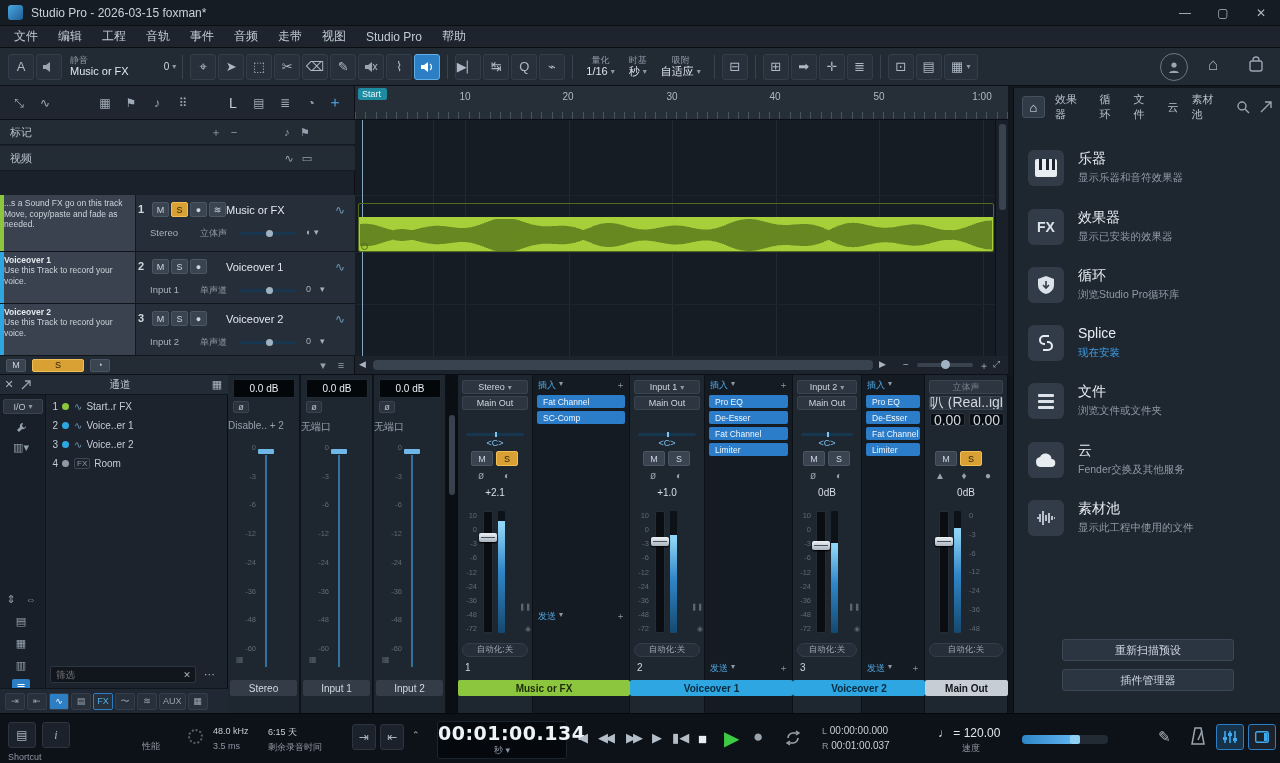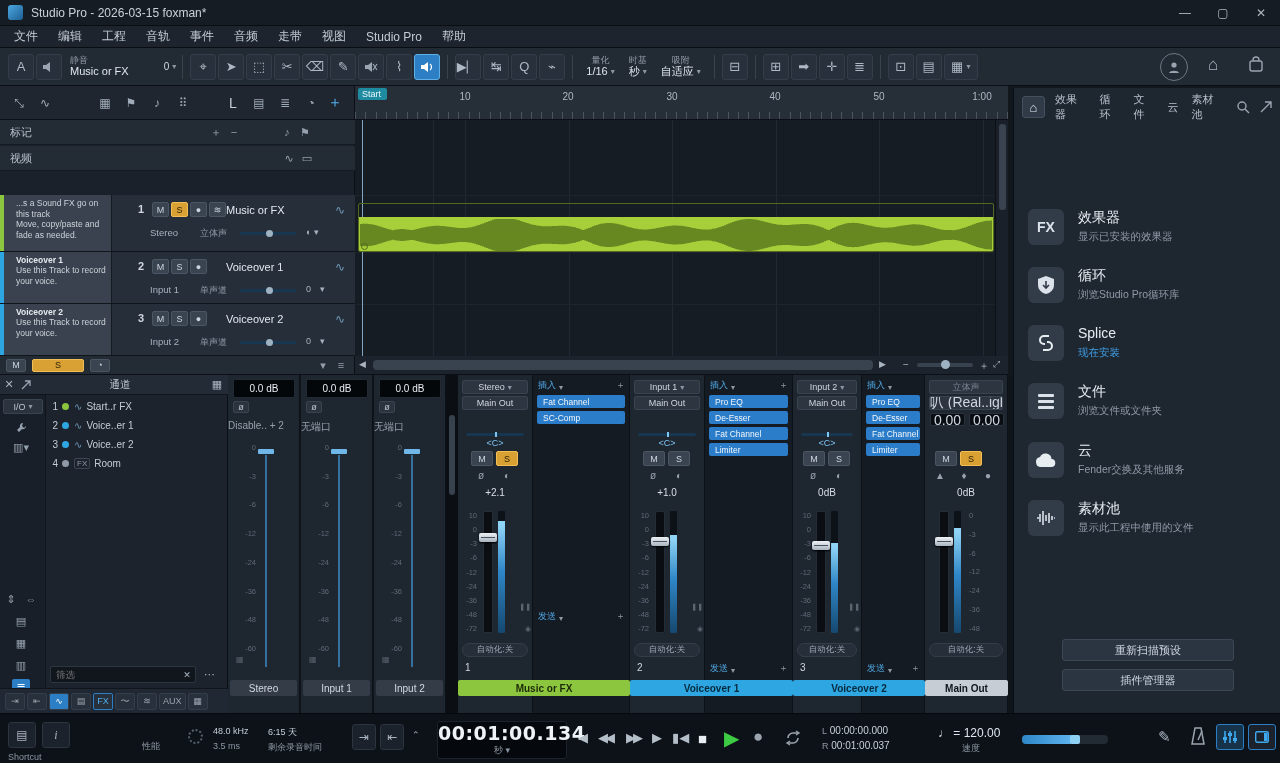--- a/index.html
+++ b/index.html
@@ -32,21 +32,21 @@
 .ruler{left:355px;top:86px;width:653px;height:34px;background:#262e38;border-bottom:1px solid #0c1016}
 .ruler-ticks{position:absolute;left:0;bottom:0;width:100%;height:7px;background:repeating-linear-gradient(to right,#48545f 0 1px,transparent 1px 10.35px)}
 .ruler-num{position:absolute;top:5px;width:34px;text-align:center;font-size:10px;color:#aeb8c4}
 .startflag{position:absolute;left:3px;top:2px;background:#1f8ba0;color:#eaf6f9;font-size:9px;padding:1px 6px 1px 4px;border-radius:2px}
 
 .trackpanel{left:0;top:120px;width:355px;height:236px;background:#1b212a;border-right:1px solid #0c1016}
 .prow{position:absolute;left:0;width:355px;height:25px;background:#232b35;border-bottom:1px solid #141a21;display:flex;align-items:center}
 .prow .plab{font-size:11px;color:#b7c1cc;margin-left:10px}
 .smico{width:18px;height:16px;display:flex;align-items:center;justify-content:center;color:#94a0ad;font-size:11px}
 .track{position:absolute;left:0;width:355px;background:#262e39;border-bottom:1px solid #10151b}
-.tnote{position:absolute;left:0;top:0;bottom:0;width:112px;background:#39424e;border-right:1px solid #141a21;padding:3px 4px 3px 16px;overflow:hidden}
+.tnote{position:absolute;left:0;top:0;bottom:0;width:136px;background:#39424e;border-right:1px solid #141a21;padding:3px 4px 3px 4px;overflow:hidden}
 .tedge{position:absolute;left:0;top:0;bottom:0;width:4px}
 .note-title{font-size:8.5px;font-weight:bold;color:#e4e9ef}
 .note{font-size:8.5px;color:#ccd3db;white-space:pre-line;line-height:1.25}
 .tbody{position:absolute;left:130px;top:0;right:0;bottom:0}
 .tnum{position:absolute;left:8px;top:8px;font-size:11px;font-weight:bold;color:#cfd6de}
 .sq{position:absolute;width:17px;height:15px;border-radius:2px;background:#3a4350;border:1px solid #4a5664;color:#cdd5df;font-size:9px;display:flex;align-items:center;justify-content:center;top:7px}
 .sq.orange{background:#d9a133;border-color:#f0be55;color:#2b2108}
 .tname{position:absolute;left:96px;top:9px;font-size:11px;color:#e2e8ef}
 .tio{position:absolute;left:20px;top:32px;font-size:9.5px;color:#a7b1bd}
 .tmode{position:absolute;left:70px;top:32px;font-size:9px;color:#8d97a4}
@@ -119,21 +119,21 @@
 .cicon{position:absolute;top:94px;width:14px;height:13px;color:#97a2ae;font-size:10px;display:flex;align-items:center;justify-content:center}
 .fval{position:absolute;left:0;right:0;top:112px;text-align:center;font-size:10px;color:#d8dfe7}
 .fslot{position:absolute;top:136px;width:10px;height:122px;background:#0a0e13;border-radius:2px;border:1px solid #242c36}
 .mbar{position:absolute;top:136px;width:7px;height:122px;background:#0d1218;border-radius:1px;overflow:hidden}
 .mfill{position:absolute;left:0;right:0;bottom:0;background:linear-gradient(to top,#15486f,#2f86c7 55%,#8fd4f6 96%)}
 .fhandle{position:absolute;width:18px;height:9px;background:linear-gradient(#eef2f6,#a9b4bf);border-radius:2px;box-shadow:0 1px 2px #000}
 .fhandle i{display:block;margin:4px 2px 0;height:1px;background:#3c4document;background:#47525e}
 .autop{position:absolute;left:4px;right:4px;top:268px;height:14px;background:#262e39;border:1px solid #343e4a;border-radius:7px;font-size:8.5px;color:#9aa5b1;display:flex;align-items:center;justify-content:center;white-space:nowrap}
 .bnum{position:absolute;left:7px;top:287px;font-size:10px;color:#cfd6de}
 .biglabel{position:absolute;top:305px;height:16px;border-radius:2px;font-size:10px;font-weight:bold;display:flex;align-items:center;justify-content:center}
-.inshead{position:absolute;left:5px;right:4px;height:13px;display:flex;align-items:flex-end;font-size:9px;color:#4fa8e4}
+.inshead{position:absolute;left:5px;right:4px;height:13px;display:flex;align-items:flex-start;font-size:9px;color:#4fa8e4}
 .inshead .plus{margin-left:auto;color:#8f99a5}
 .insitem{position:absolute;left:4px;right:4px;height:13px;background:#2b7cc9;border-radius:2px;color:#f2f7fb;font-size:8.5px;display:flex;align-items:center;padding-left:6px;white-space:nowrap;overflow:hidden}
 .valbox{position:absolute;top:38px;width:35px;height:13px;background:#0a0e13;border:1px solid #2a333d;border-radius:2px;color:#cdd5de;font-size:14px;display:flex;align-items:center;justify-content:center}
 .mopt{position:absolute;right:1px;color:#5a6570;font-size:7px}
 
 .transport{left:0;top:713px;width:1280px;height:50px;background:#0d1218;border-top:1px solid #05080c}
 .tpbtn{position:absolute;width:28px;height:26px;background:#1b222b;border:1px solid #2b343f;border-radius:3px;display:flex;align-items:center;justify-content:center;color:#a9b4c0;font-size:12px}
 .timebox{position:absolute;left:437px;top:7px;width:130px;height:38px;background:#05090d;border:1px solid #1b232c;border-radius:3px;text-align:center}
 .timebig{font-size:19px;font-weight:bold;color:#eef3f8;letter-spacing:.5px;line-height:22px;font-family:"DejaVu Sans",sans-serif}
 .timeunit{font-size:9px;color:#8d97a3}
@@ -424,20 +424,32 @@
             <path d="M9 9l4 4" stroke="#9aa5b1" stroke-width="1.4"></path>
           </svg>
       </span>
       <span style="margin-left:10px">
         <svg width="12" height="12" viewBox="0 0 12 12">
             <path d="M1 11L11 1M5 1h6v6" fill="none" stroke="#9aa5b1" stroke-width="1.4"></path>
           </svg>
       </span>
     </div>
 
+    <div class="sb-item" style="top:60px">
+      <span class="sb-tile">
+        <svg width="22" height="18" viewBox="0 0 22 18">
+            <rect x="0" y="0" width="22" height="18" rx="2" fill="#e8edf2"></rect>
+            <rect x="4" y="0" width="3" height="11" fill="#1c232c"></rect>
+            <rect x="11" y="0" width="3" height="11" fill="#1c232c"></rect>
+            <rect x="17" y="0" width="3" height="11" fill="#1c232c"></rect>
+          </svg>
+      </span>
+      <span class="sb-title">乐器</span>
+      <span class="sb-sub">显示乐器和音符效果器</span>
+    </div>
     <div class="sb-item" style="top:119px">
       <span class="sb-tile" style="font-weight:bold;font-size:14px">FX</span>
       <span class="sb-title">效果器</span>
       <span class="sb-sub">显示已安装的效果器</span>
     </div>
     <div class="sb-item" style="top:177px">
       <span class="sb-tile">
         <svg width="18" height="20" viewBox="0 0 18 20">
             <path d="M9 1l8 3v6c0 5-4 8-8 9-4-1-8-4-8-9V4z" fill="#dbe2ea"></path>
             <path d="M9 6v7M6 10l3 3 3-3" stroke="#323c49" stroke-width="1.6" fill="none"></path>

